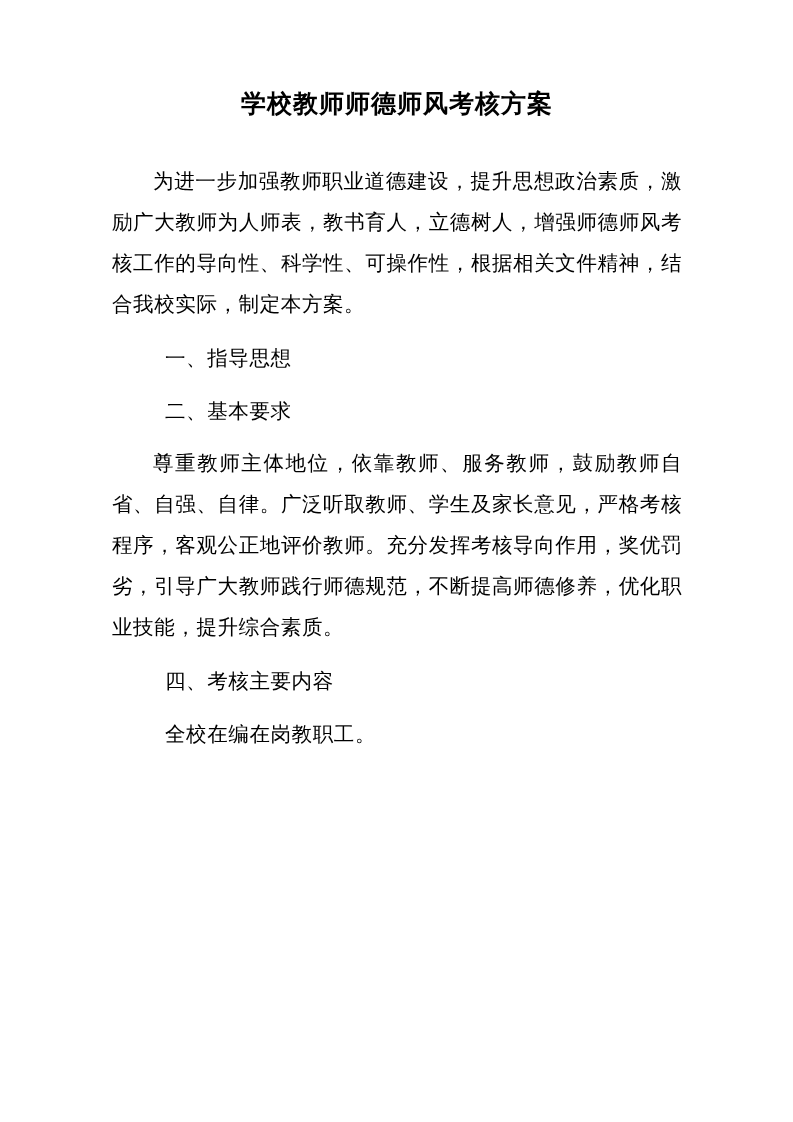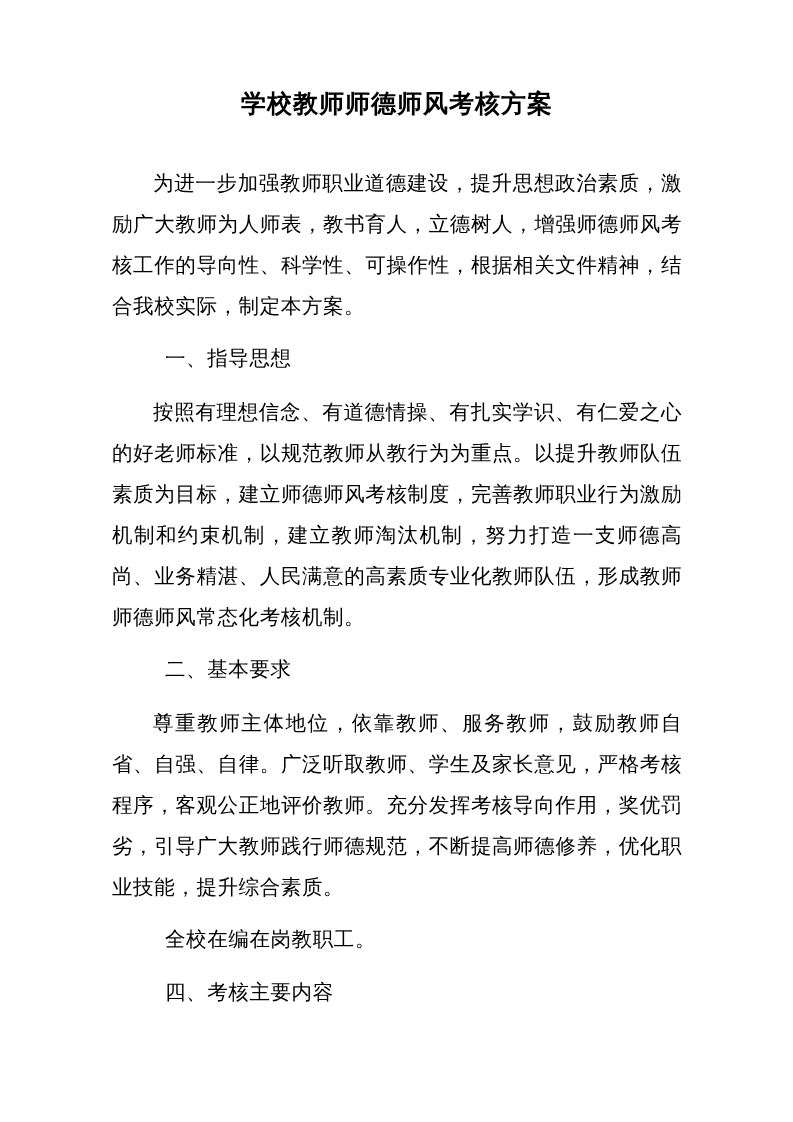--- a/index.html
+++ b/index.html
@@ -38,39 +38,38 @@
     font-family: "DejaVu Sans", "Liberation Sans", sans-serif;
   }
   p.para {
     font-size: 20.5px;
     line-height: 41px;
     margin: 0;
     text-align: justify;
     text-justify: inter-ideograph;
     text-indent: 2em;
     letter-spacing: 0.6px;
-    font-family: Liberation Sans, sans-serif;
+    font-family: Liberation Mono, monospace;
   }
   p.heading {
     font-size: 20.5px;
     line-height: 41px;
     margin: 12px;
     text-indent: 2em;
     letter-spacing: 0.6px;
     font-family: "DejaVu Serif", "Liberation Serif", serif;
   }
 </style>
 </head>
 <body>
 
 <div class="page">
   <div class="content">
     <h1 class="doc-title">学校教师师德师风考核方案</h1>
 
     <p class="para">为进一步加强教师职业道德建设，提升思想政治素质，激励广大教师为人师表，教书育人，立德树人，增强师德师风考核工作的导向性、科学性、可操作性，根据相关文件精神，结合我校实际，制定本方案。</p>
     <p class="heading">一、指导思想</p>
-    <p class="para">按照有理想信念、有道德情操、有扎实学识、有仁爱之心的好老师标准，以规范教师从教行为为重点。以提升教师队伍素质为目标，建立师德师风考核制度，完善教师职业行为激励机制和约束机制，建立教师淘汰机制，努力打造一支师德高尚、业务精湛、人民满意的高素质专业化教师队伍，形成教师师德师风常态化考核机制。</p>
     <p class="heading">二、基本要求</p>
     <p class="para">尊重教师主体地位，依靠教师、服务教师，鼓励教师自省、自强、自律。广泛听取教师、学生及家长意见，严格考核程序，客观公正地评价教师。充分发挥考核导向作用，奖优罚劣，引导广大教师践行师德规范，不断提高师德修养，优化职业技能，提升综合素质。</p>
+    <p class="heading">四、考核主要内容</p>
     <p class="heading">全校在编在岗教职工。</p>
-    <p class="heading">四、考核主要内容</p>
   </div>
 </div>
 
 </body></html>

